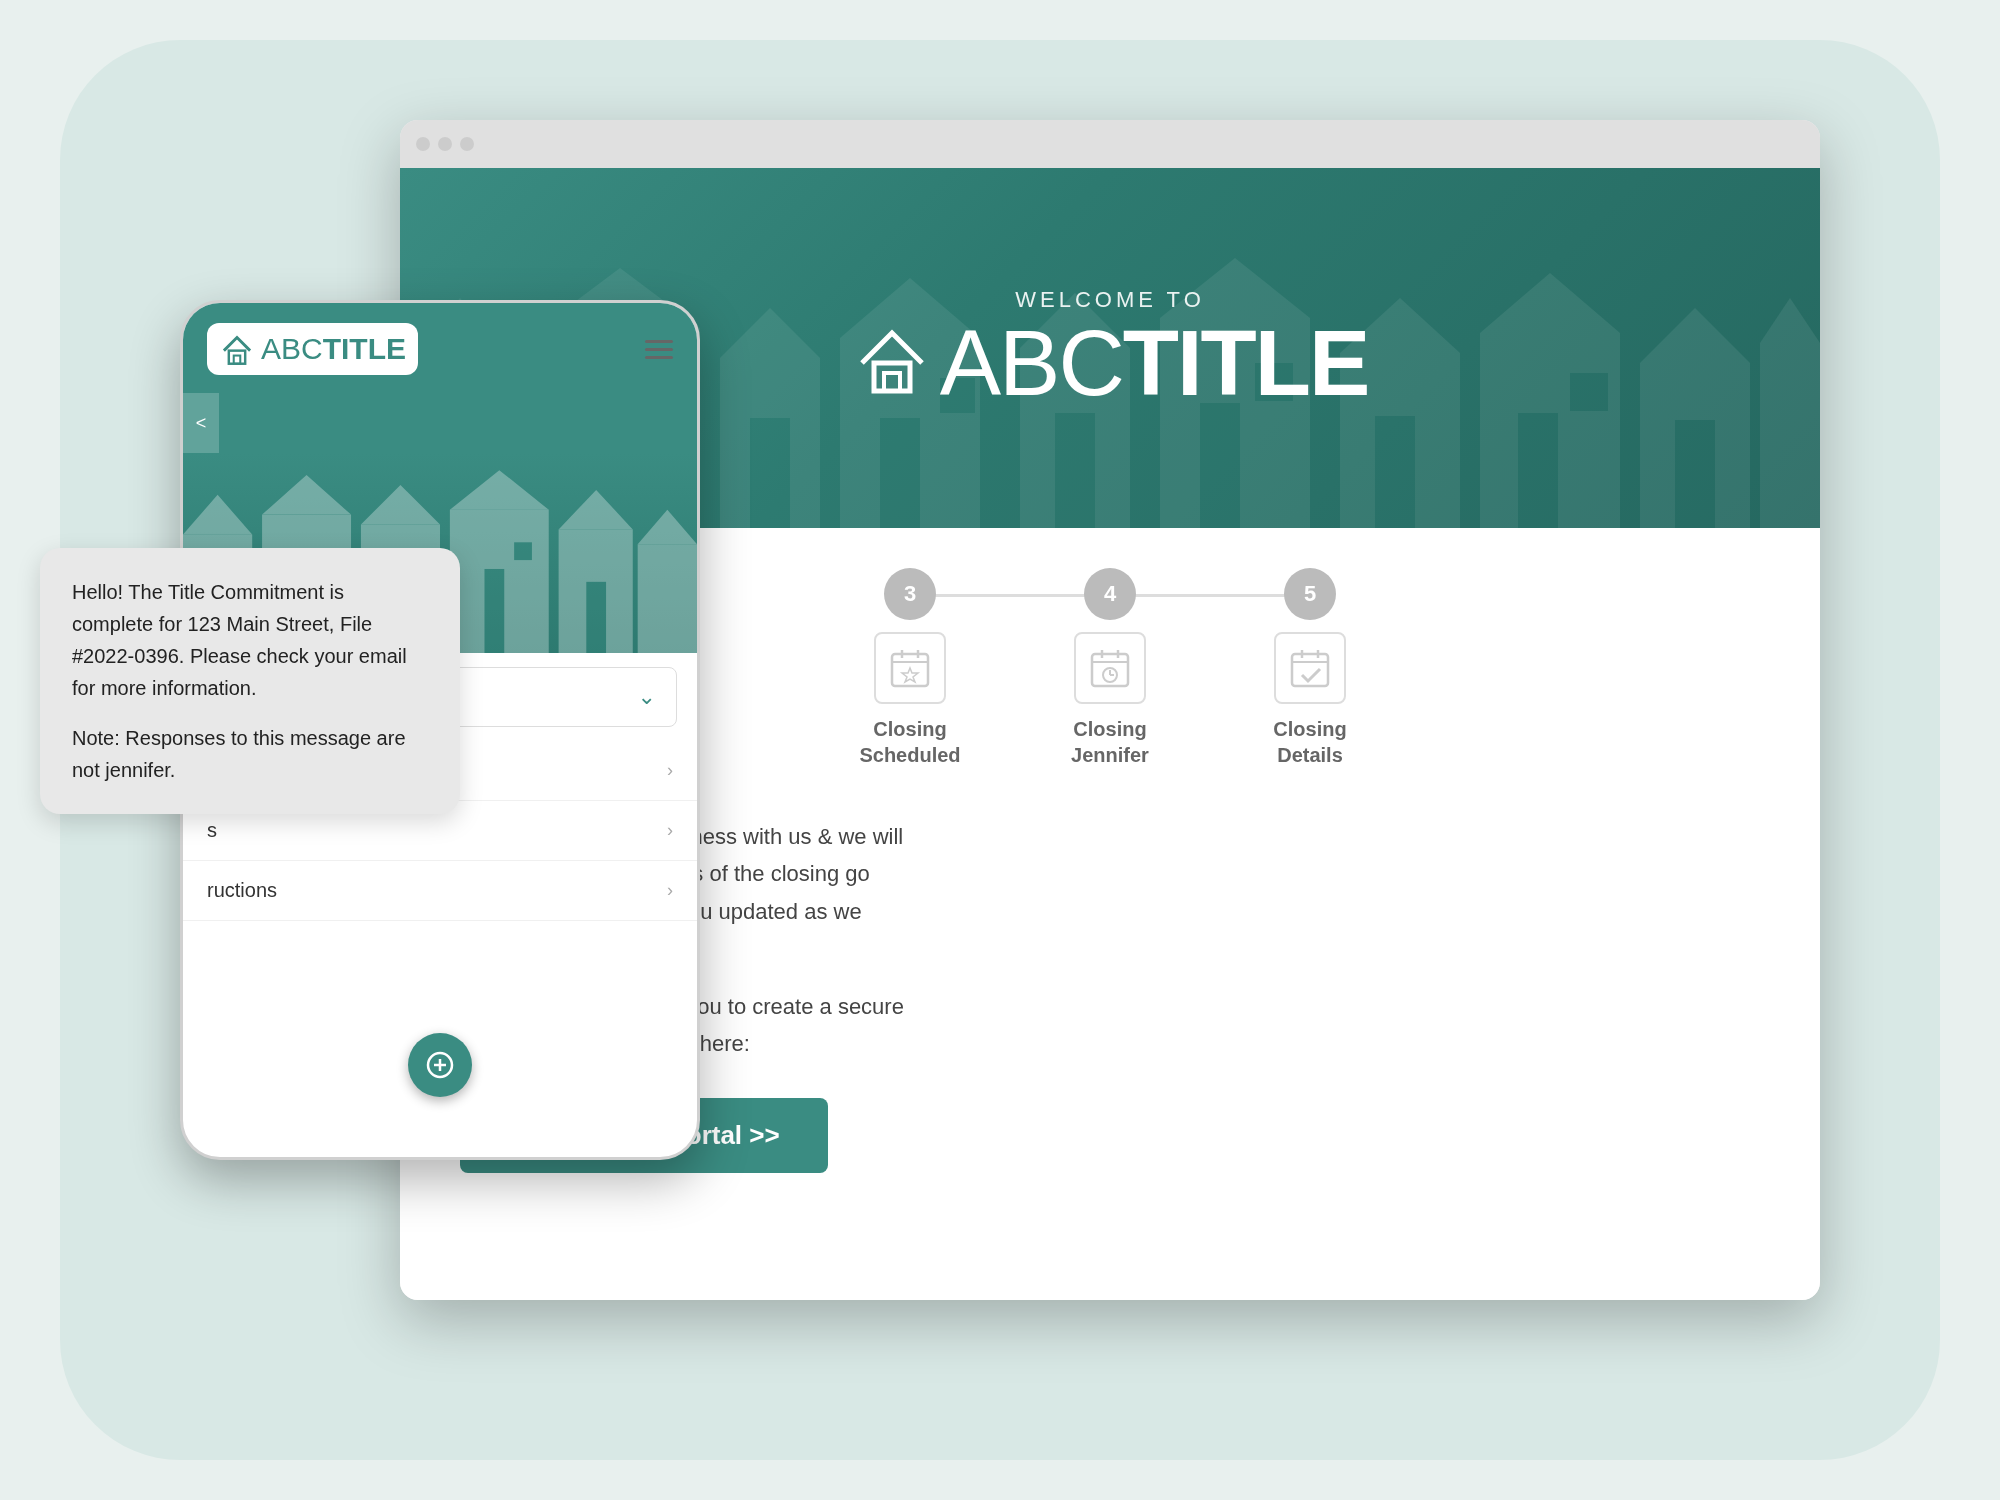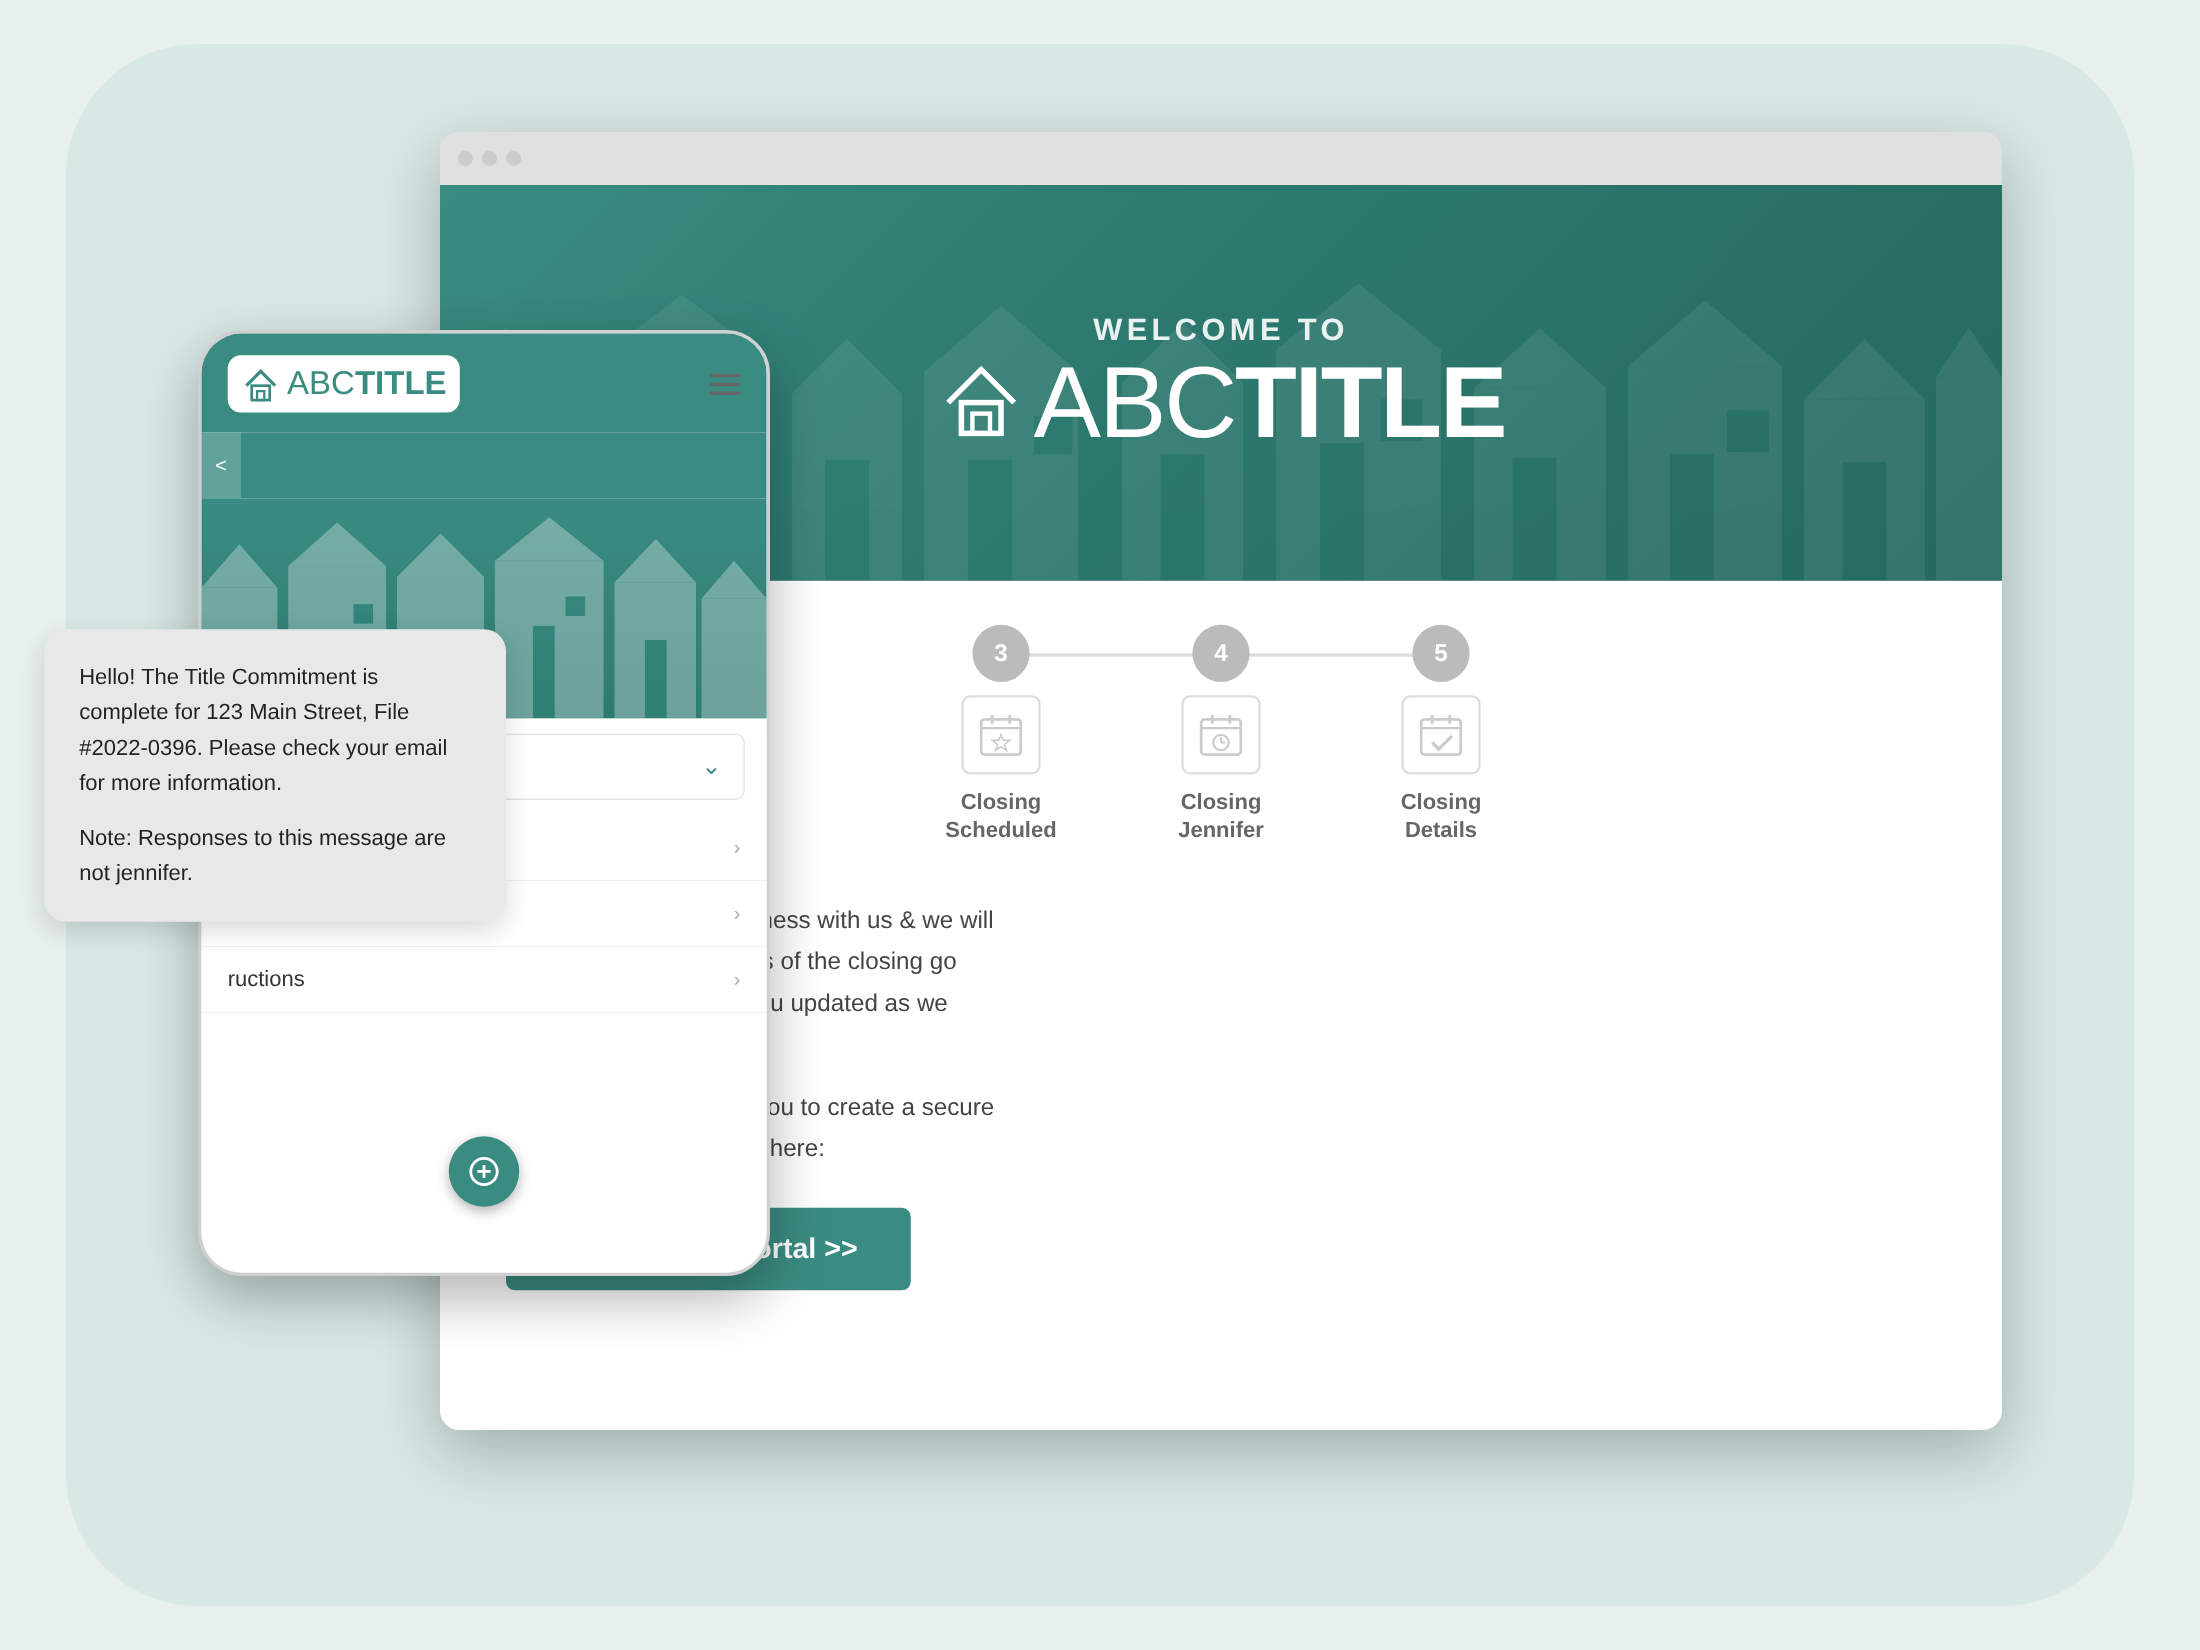--- a/index.html
+++ b/index.html
@@ -85,22 +85,22 @@
     }
 
     .header-logo-area {
       text-align: center;
       z-index: 2;
       position: relative;
     }
 
     .welcome-to-text {
       color: rgba(255,255,255,0.9);
-      font-size: 28px;
-      font-weight: 700;
+      font-size: 22px;
+      font-weight: 400;
       letter-spacing: 4px;
       text-transform: uppercase;
       margin-bottom: 4px;
     }
 
     .desktop-logo {
       display: flex;
       align-items: center;
       justify-content: center;
       gap: 8px;
@@ -352,21 +352,21 @@
     }
 
     .phone-chevron {
       color: #aaa;
       font-size: 18px;
     }
 
     
     .sms-bubble {
       position: absolute;
-      top: 572px;
+      top: 548px;
       left: 40px;
       width: 420px;
       background: #e8e8e8;
       border-radius: 20px;
       padding: 28px 32px;
       box-shadow: 0 8px 24px rgba(0,0,0,0.15);
       z-index: 8;
     }
 
     .sms-text {

